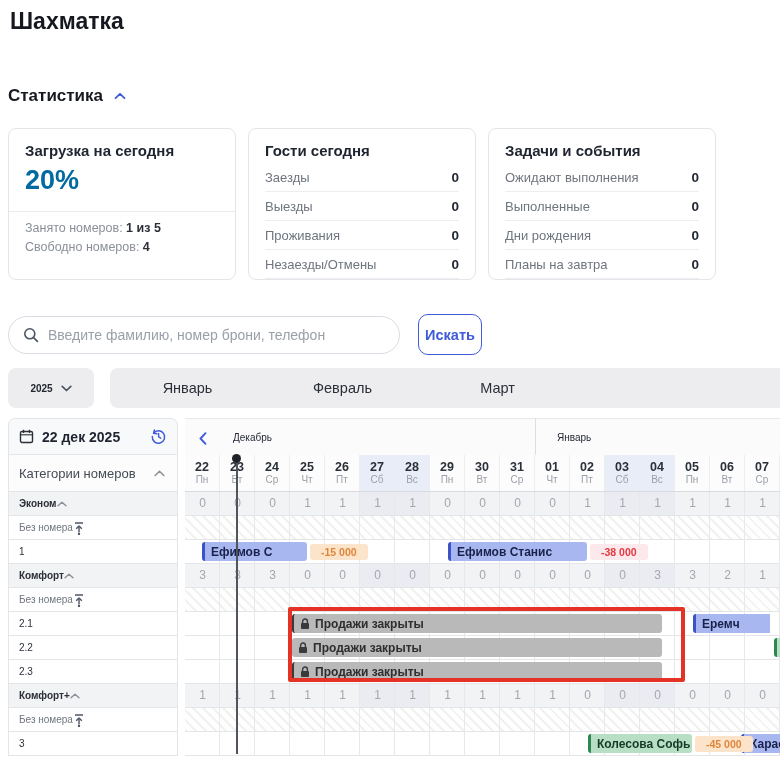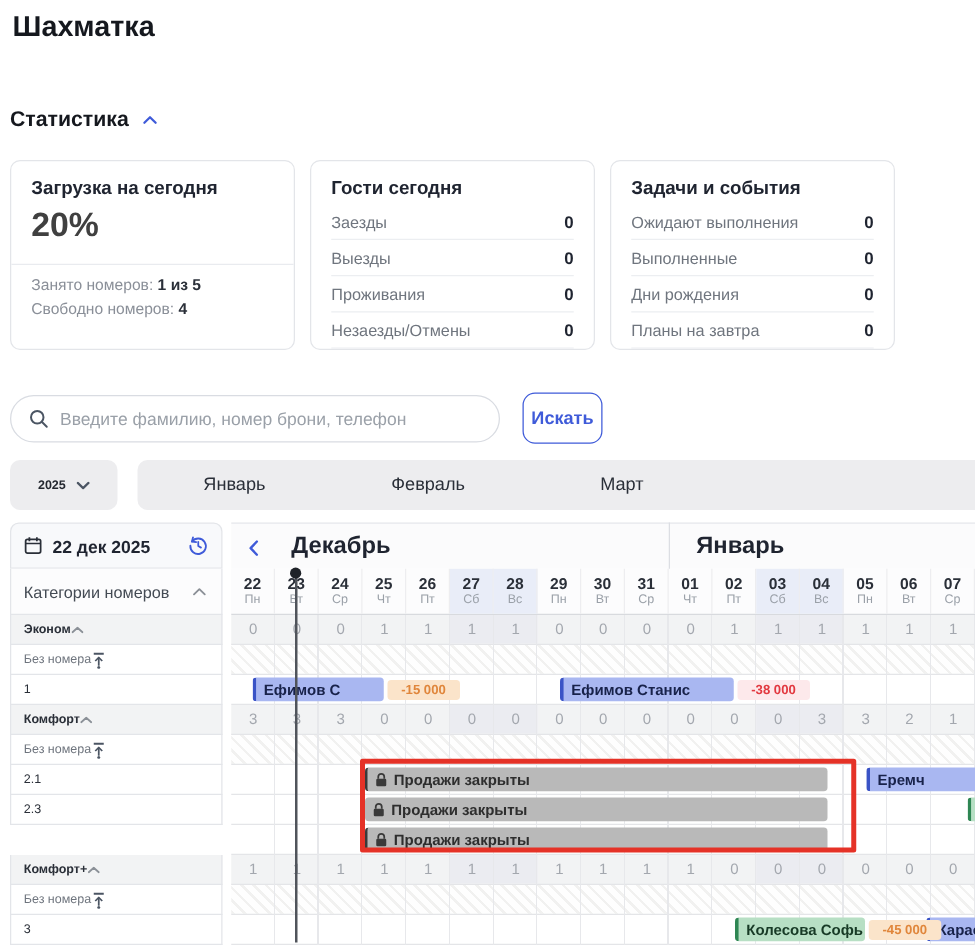--- a/index.html
+++ b/index.html
@@ -13,21 +13,21 @@
   
   .page-title { left: 10px; top: 8px; font-size: 23px; font-weight: 700; color: #15181e; }
   .stats-header { left: 8px; top: 86px; display: flex; align-items: center; gap: 11px;
     font-size: 17px; font-weight: 700; color: #15181e; cursor: pointer; }
 
   
   .cards { left: 8px; top: 128px; width: 708px; display: flex; gap: 12px; }
   .card { flex: 1; height: 152px; background: #fff; border: 1px solid #e3e5e9; border-radius: 8px;
     padding: 13px 16px 10px; overflow: hidden; }
   .card h3 { font-size: 15px; font-weight: 700; color: #1f2430; margin-bottom: 4px; }
-  .big-value { font-size: 27px; font-weight: 700; color: #404040; margin-top: 6px; }
+  .big-value { font-size: 27px; font-weight: 700; color: #0369a1; margin-top: 6px; }
   .card-divider { border-top: 1px solid #e9ebef; margin: 15px -16px 9px; }
   .kv-line { font-size: 12.5px; color: #8a8f98; margin-top: 5px; }
   .kv-line b { color: #2a2f38; font-weight: 700; }
   .stat-row { display: flex; justify-content: space-between; align-items: center;
     padding: 6.5px 0; border-bottom: 1px solid #eceef1; font-size: 13px; color: #6f757e; gap: 48px; }
   .stat-row b { color: #1f2430; font-weight: 700; font-size: 13.5px; }
 
   
   .search-box { left: 8px; top: 316px; width: 392px; height: 38px; border: 1px solid #d9dce2;
     border-radius: 20px; display: flex; align-items: center; padding: 0 14px; gap: 9px; background: #fff; }
@@ -59,21 +59,21 @@
     font-size: 10px; background: #fff; }
   .lp-cell.cat { background: #f2f3f4; font-weight: 600; color: #2a2f38; cursor: pointer; }
   .lp-cell.unassigned { color: #6f757e; }
   .lp-cell.room { color: #2a2f38; }
 
   
   .tl-month { left: 185px; top: 418px; width: 595px; height: 37px; background: #fbfbfc;
     border-top: 1px solid #e6e8eb; display: flex; align-items: center; }
   .tl-back { position: absolute; left: 8px; top: 9px; width: 20px; height: 20px; cursor: pointer;
     display: flex; align-items: center; justify-content: center; }
-  .tl-month-label { position: absolute; font-size: 19px; font-weight: 700; color: #1f2430; }
+  .tl-month-label { position: absolute; font-size: 10px; font-weight: 400; color: #1f2430; }
   .month-divider { left: 535px; top: 418px; width: 1px; height: 74px; background: #dcdee3; }
   .tl-days { left: 185px; top: 455px; width: 595px; height: 37px; display: flex;
     border-bottom: 1px solid #d8dade; background: #fcfcfd; }
   .day { width: 35px; height: 36px; border-right: 1px solid #ededf0; text-align: center;
     padding-top: 5px; position: relative; cursor: pointer; }
   .day.wknd { background: #e9edf8; }
   .dnum { display: block; font-size: 12.5px; font-weight: 600; color: #2a2f38; line-height: 14px; }
   .dwd { display: block; font-size: 10px; color: #9aa0a8; line-height: 12px; }
 
   
@@ -354,21 +354,21 @@
         <circle cx="6" cy="13" r="1.2" fill="#4b5563"></circle>
       </svg>
     </span>
 </div>
 <div class="abs lp-cell room" style="top:612px;">
   <span>2.1</span>
 </div>
 <div class="abs lp-cell room" style="top:636px;">
   <span>2.2</span>
 </div>
-<div class="abs lp-cell room" style="top:636px;">
+<div class="abs lp-cell room" style="top:660px;">
   <span>2.3</span>
 </div>
 <div class="abs lp-cell cat" style="top:684px;">
   <span>Комфорт+</span>
   <span class="icon">
       <svg width="10" height="6" viewBox="0 0 10 6">
         <polyline points="1,4.8 5,1.2 9,4.8" fill="none" stroke="#8b9097" stroke-width="1.4" stroke-linecap="round" stroke-linejoin="round"></polyline>
       </svg>
     </span>
 </div>
@@ -440,21 +440,21 @@
 <div class="grid-row room" style="top:612px;">
   <div class="bar bar-closed" style="left:107px; width:370px;">
     <span class="icon">
         <svg width="10" height="12" viewBox="0 0 10 12">
           <path d="M2.6 5 V3.4 a2.4 2.4 0 0 1 4.8 0 V5" fill="none" stroke="#3a3a3a" stroke-width="1.4"></path>
           <rect x="1" y="5" width="8" height="6" rx="1" fill="#3a3a3a"></rect>
         </svg>
       </span>
     <span>Продажи закрыты</span>
   </div>
-  <div class="bar bar-blue" style="left:508px; width:87px; border-radius:3px 0 0 3px;">
+  <div class="bar bar-blue" style="left:508px; width:77px; border-radius:3px 0 0 3px;">
     <span>Еремч</span>
   </div>
 </div>
 <div class="grid-row room" style="top:636px;">
   <div class="bar bar-closed no-edge" style="left:107px; width:370px;">
     <span class="icon">
         <svg width="10" height="12" viewBox="0 0 10 12">
           <path d="M2.6 5 V3.4 a2.4 2.4 0 0 1 4.8 0 V5" fill="none" stroke="#3a3a3a" stroke-width="1.4"></path>
           <rect x="1" y="5" width="8" height="6" rx="1" fill="#3a3a3a"></rect>
         </svg>

